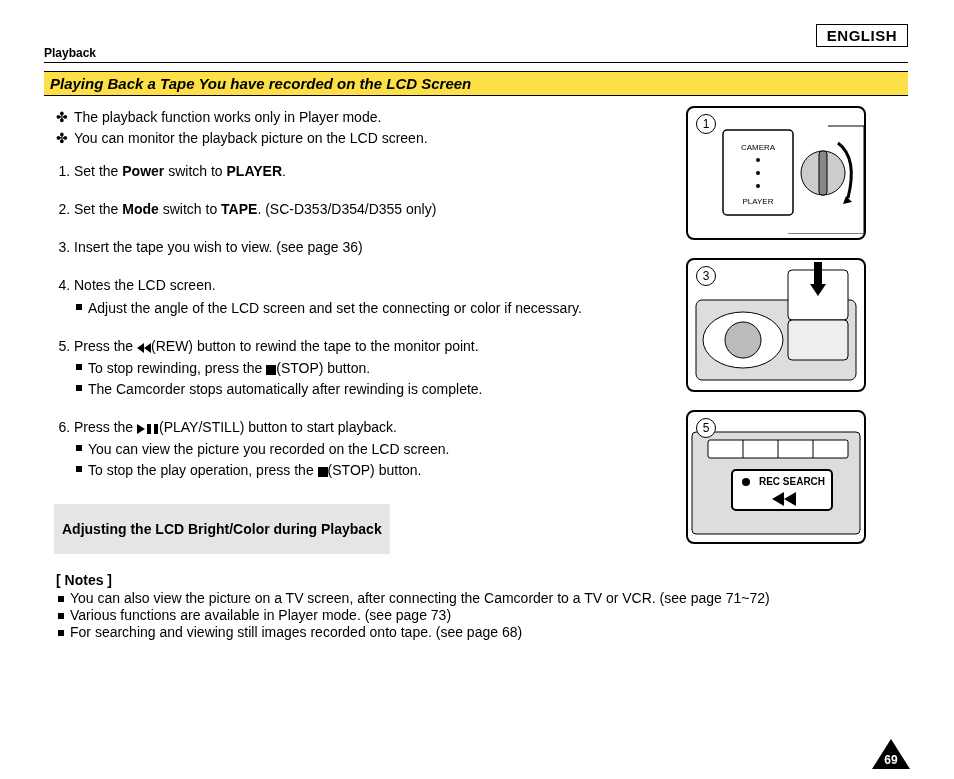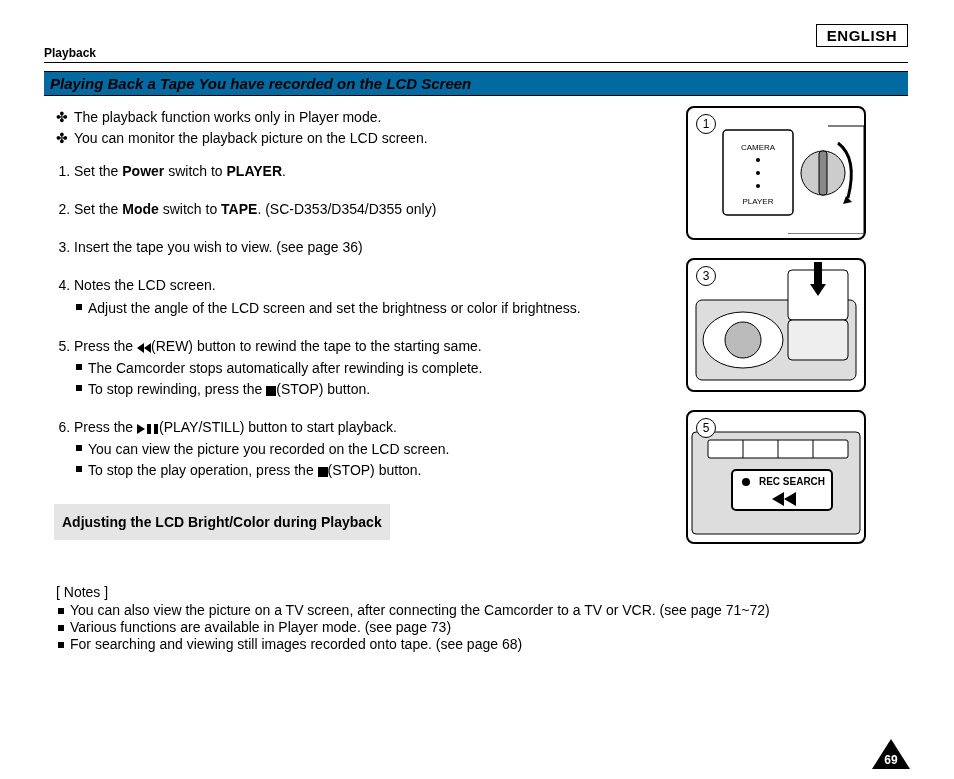--- a/index.html
+++ b/index.html
@@ -1,33 +1,33 @@
 <!DOCTYPE html>
 <html><head>
 <meta charset="utf-8">
 <style>
   html,body{margin:0;padding:0;background:#fff}
   body{font-family:Arial,Helvetica,sans-serif;font-size:14px;color:#000;width:954px;height:779px;position:relative}
   .page{padding:28px 46px 0 56px;position:relative}
   .lang-box{position:absolute;top:24px;right:46px;border:1px solid #000;padding:2px 10px;font-weight:bold;font-size:15px;letter-spacing:.5px}
   .title{font-weight:bold;font-size:12px;margin:18px 0 2px -12px}
   .rule{border-bottom:1.6px solid #000;margin:2px 0 8px -12px}
-  .sub-bar{background:#0369a1;border-top:1px solid #000;border-bottom:1px solid #000;font-style:italic;font-weight:bold;font-size:15px;padding:3px 6px;margin:0 0 10px -12px}
+  .sub-bar{background:#fde047;border-top:1px solid #000;border-bottom:1px solid #000;font-style:italic;font-weight:bold;font-size:15px;padding:3px 6px;margin:0 0 10px -12px}
   .content{display:flex;align-items:flex-start;}
   .textcol{flex:1;max-width:630px;line-height:1.45}
   .intro{margin:0 0 12px 0;padding-left:18px}
   .intro li{list-style:none;position:relative;margin:1px 0}
   .intro li::before{content:"✤";position:absolute;left:-18px}
   ol.steps{margin:2px 0 0 0;padding-left:18px}
   ol.steps>li{margin:0 0 18px 0}
   .sub{margin:2px 0 0 14px;padding:0}
   .sub li{list-style:none;position:relative;margin:0}
   .sub li::before{content:"";position:absolute;left:-12px;top:6px;width:6px;height:6px;background:#000}
-  .h2box{background:#e5e5e5;font-weight:bold;display:inline-block;padding:8px 8px;margin:6px 0 4px -2px}
-  .notes-h{font-weight:normal;margin:22px 0 2px 0}
+  .h2box{background:#e5e5e5;font-weight:bold;display:inline-block;padding:15px 8px;margin:6px 0 4px -2px}
+  .notes-h{font-weight:bold;margin:10px 0 2px 0}
   .notes{margin:0 0 0 14px;padding:0}
   .notes li{list-style:none;position:relative;margin:1px 0}
   .notes li::before{content:"";position:absolute;left:-12px;top:6px;width:6px;height:6px;background:#000}
   .icon{display:inline-block;vertical-align:-2px}
   .figs{width:180px}
   .fig{border:2px solid #000;border-radius:8px;height:130px;margin-bottom:18px;position:relative;background:#fff;overflow:hidden}
   .fignum{position:absolute;left:8px;top:6px;width:18px;height:18px;border:1.5px solid #000;border-radius:50%;text-align:center;font-size:12px;line-height:18px;background:#fff;z-index:5}
   svg{display:block}
   .pgnum{position:absolute;right:44px;bottom:10px}
   b{font-weight:bold}
@@ -52,32 +52,32 @@
         <li>
           <span>Set the </span><b>Power</b><span> switch to </span><b>PLAYER</b><span>.</span>
         </li>
         <li>
           <span>Set the </span><b>Mode</b><span> switch to </span><b>TAPE</b><span>. (SC-D353/D354/D355 only)</span>
         </li>
         <li>Insert the tape you wish to view. (see page 36)</li>
         <li>
           <span>Notes the LCD screen.</span>
           <ul class="sub">
-            <li>Adjust the angle of the LCD screen and set the brightness or color if brightness.</li>
+            <li>Adjust the angle of the LCD screen and set the connecting or color if necessary.</li>
           </ul>
         </li>
         <li>
           <span>Press the  </span><span class="icon"><svg width="14" height="10">
                 <path d="M7 0 L0 5 L7 10 Z M14 0 L7 5 L14 10 Z" fill="#000"></path>
-              </svg></span><span>(REW) button to rewind the tape to the starting same.</span>
+              </svg></span><span>(REW) button to rewind the tape to the monitor point.</span>
           <ul class="sub">
-            <li>The Camcorder stops automatically after rewinding is complete.</li>
             <li><span>To stop rewinding, press the  </span><span class="icon"><svg width="10" height="10">
                     <rect width="10" height="10" fill="#000"></rect>
                   </svg></span><span>(STOP) button.</span></li>
+            <li>The Camcorder stops automatically after rewinding is complete.</li>
           </ul>
         </li>
         <li>
           <span>Press the  </span><span class="icon"><svg width="22" height="10">
                 <path d="M0 0 L8 5 L0 10 Z" fill="#000"></path>
                 <rect x="10" y="0" width="4" height="10" fill="#000"></rect>
                 <rect x="17" y="0" width="4" height="10" fill="#000"></rect>
               </svg></span><span>(PLAY/STILL) button to start playback.</span>
           <ul class="sub">
             <li>You can view the picture you recorded on the LCD screen.</li>

